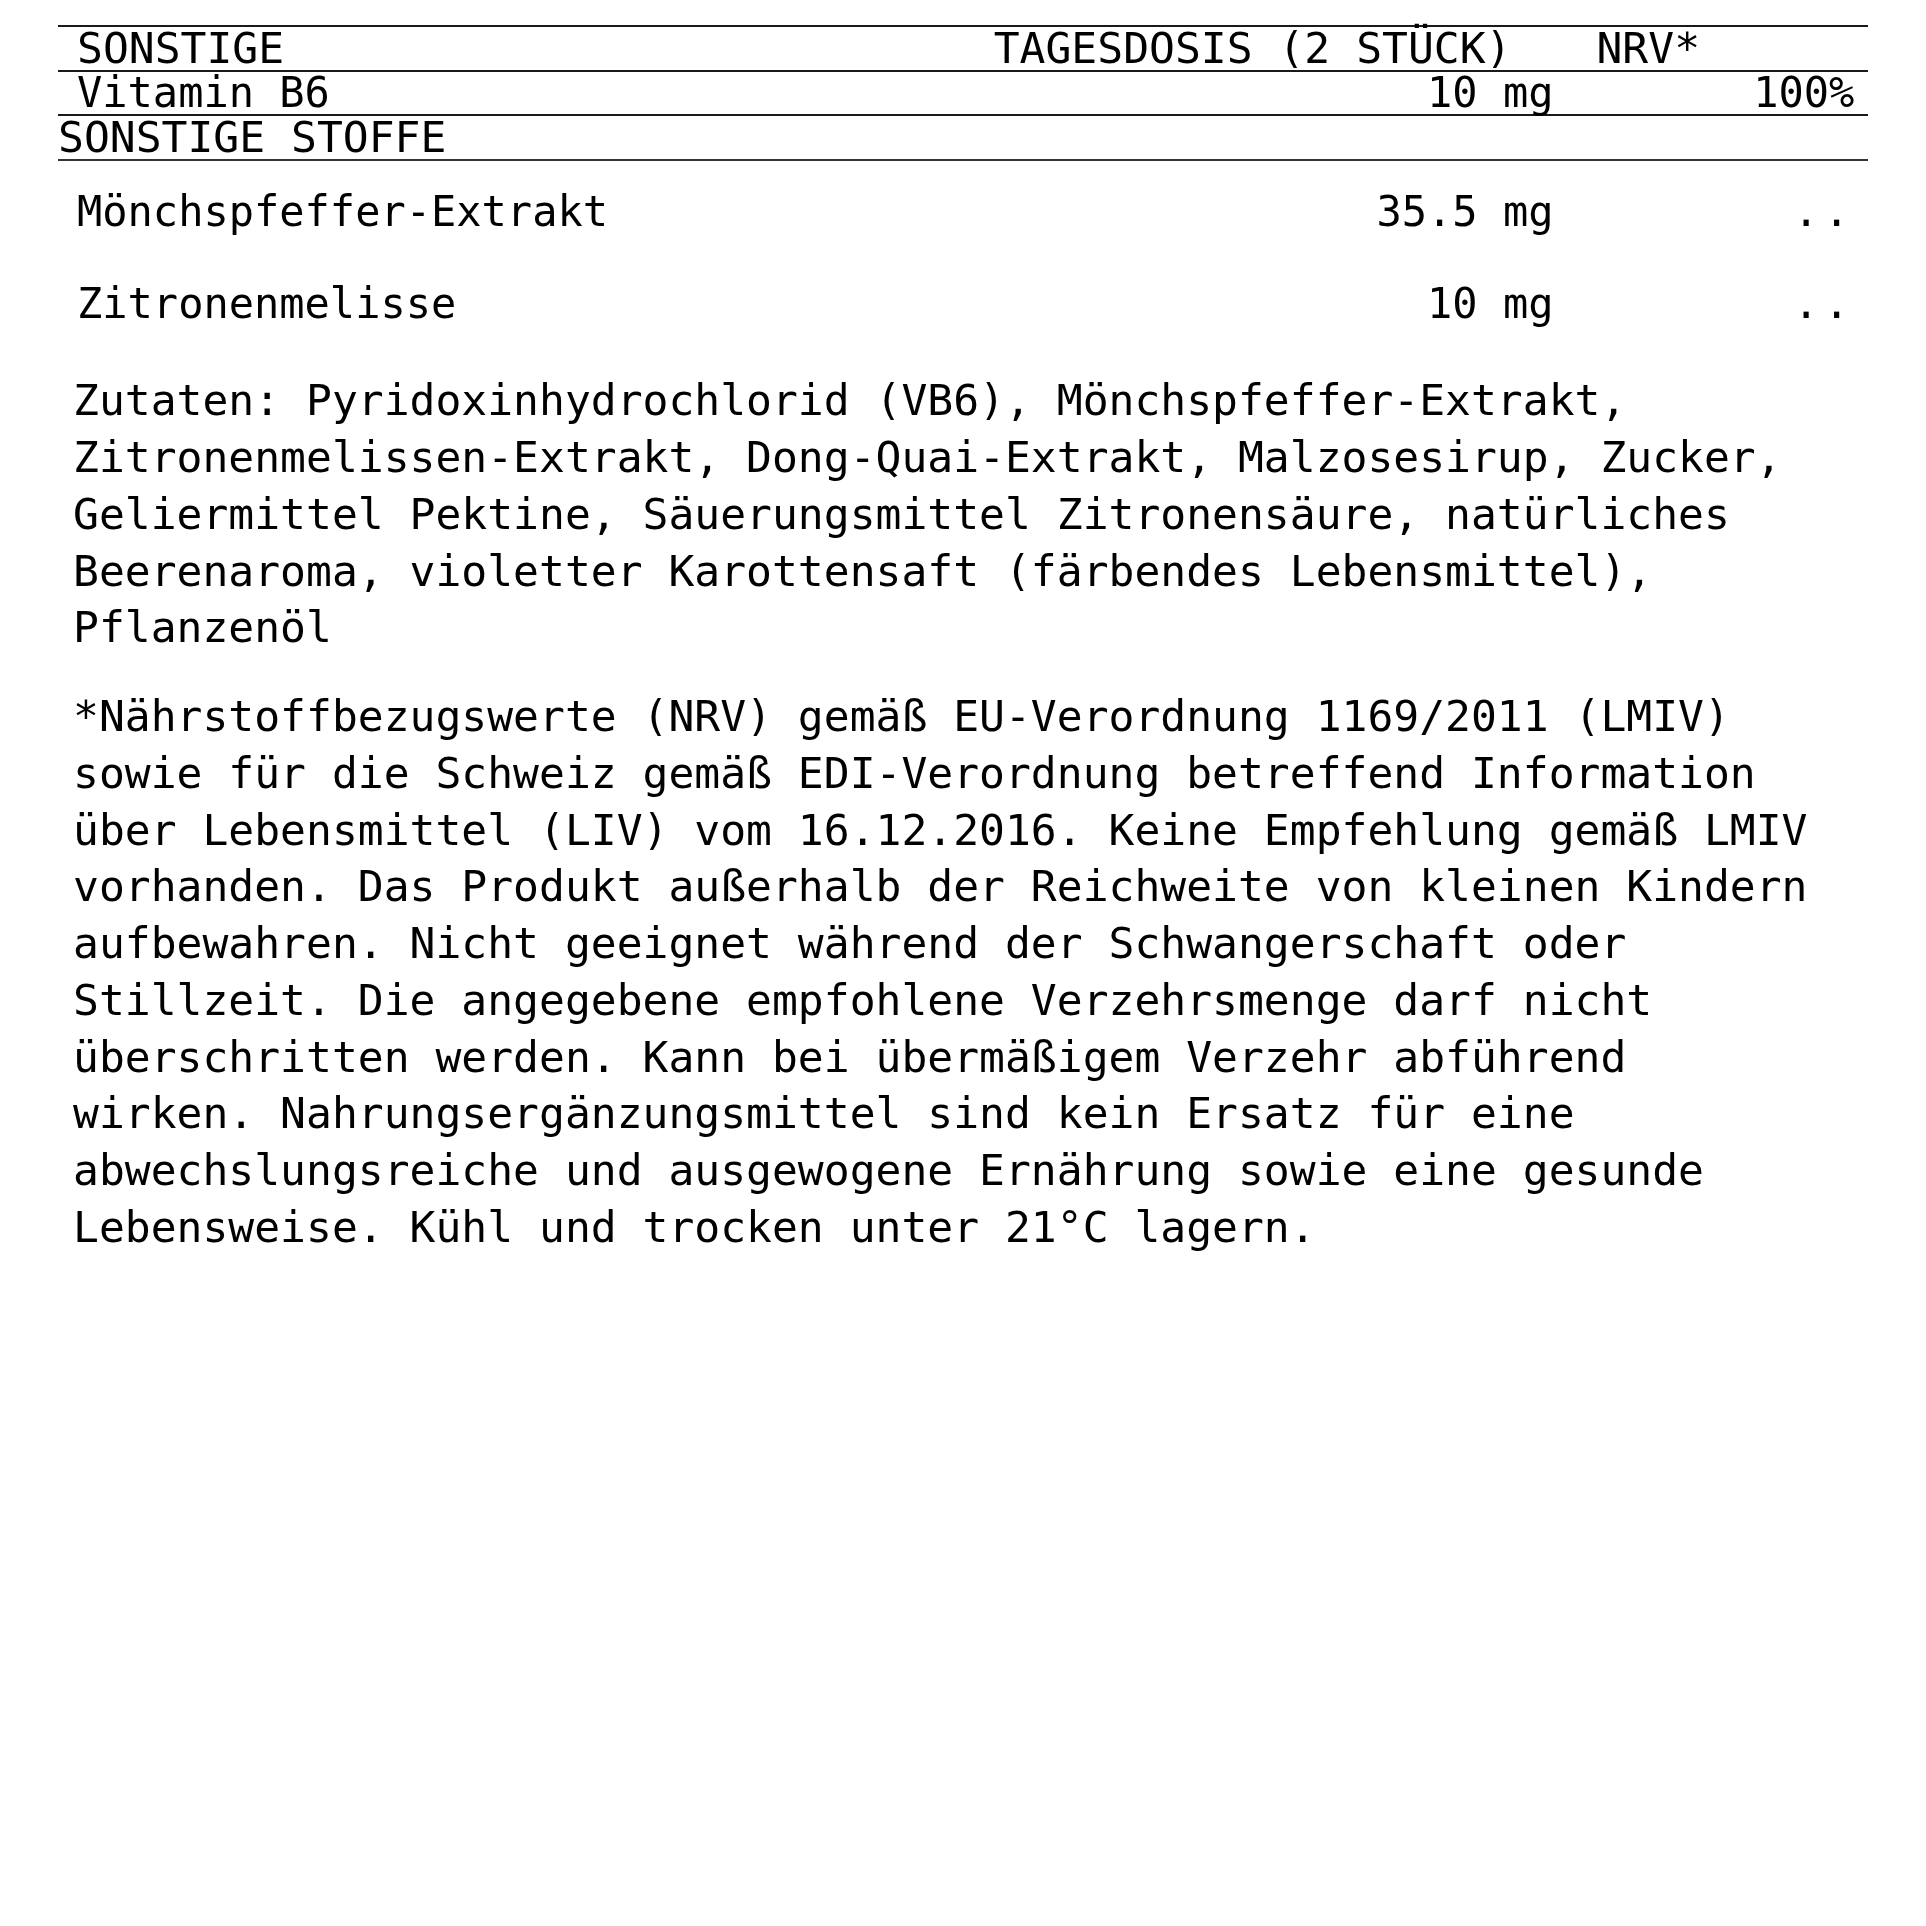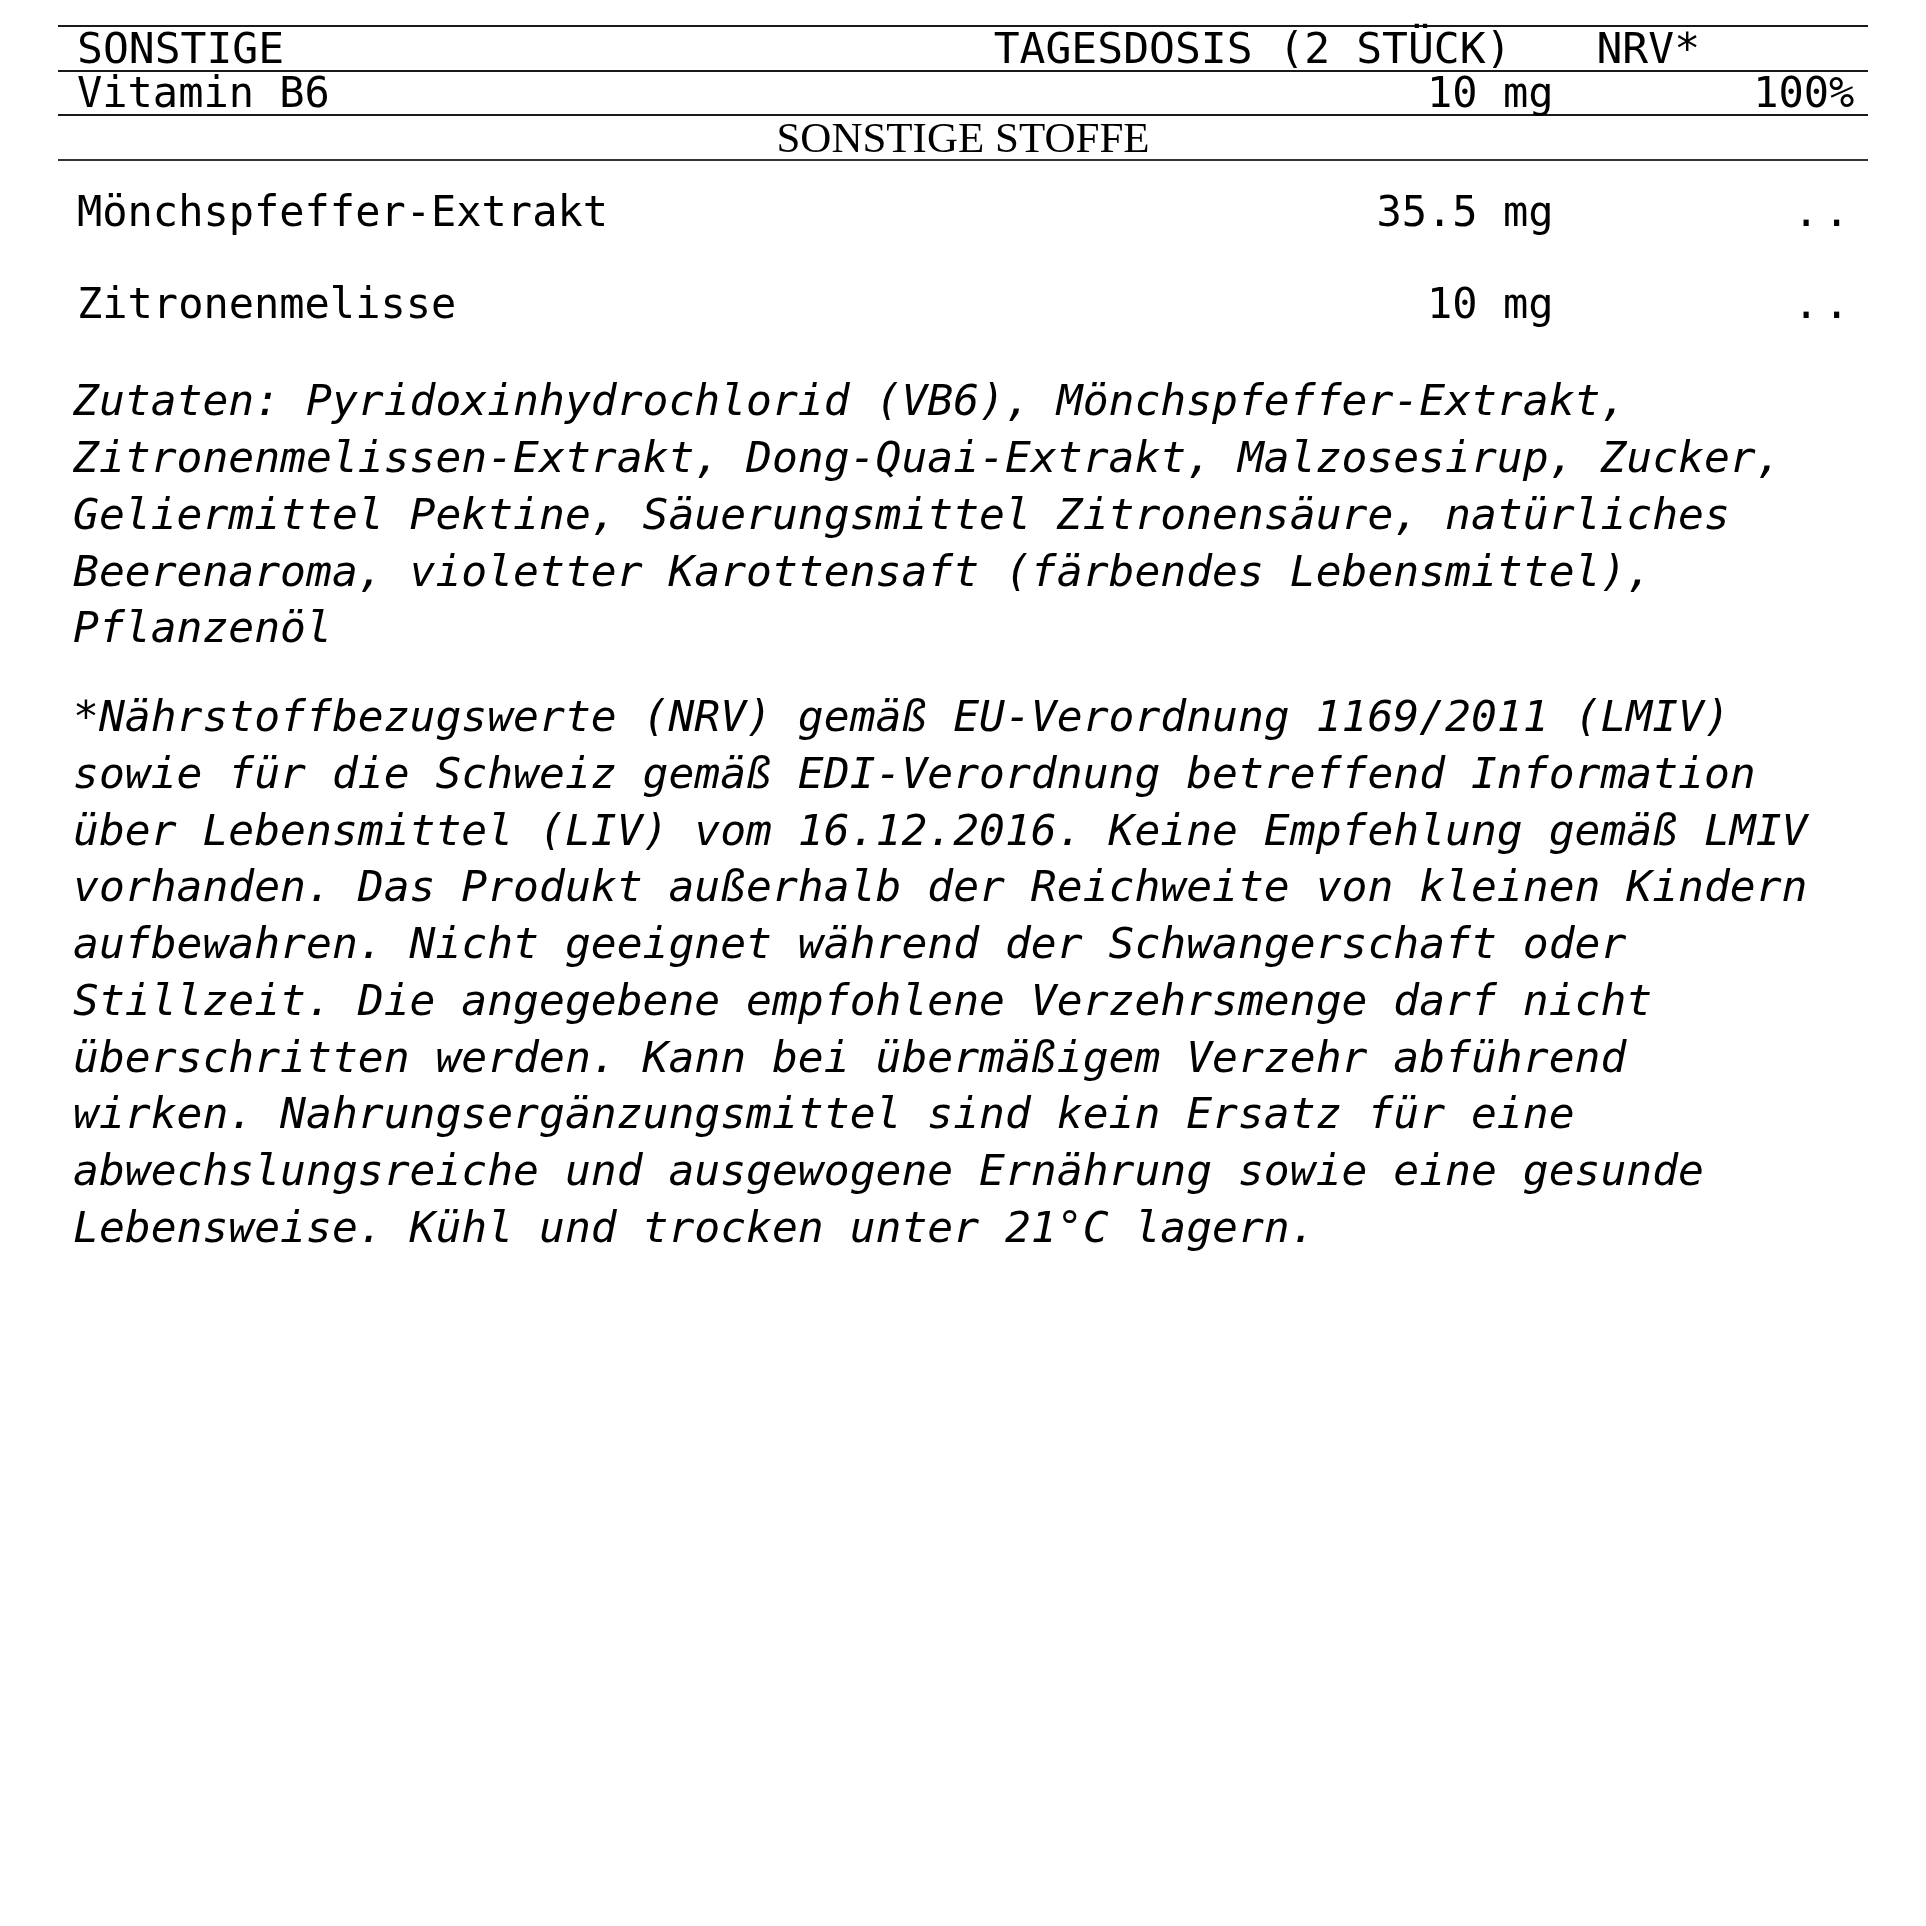--- a/index.html
+++ b/index.html
@@ -83,39 +83,37 @@
     white-space: nowrap;
   }
   .data-cell.name { text-align: left;  padding-left: 19px; }
   .data-cell.dose { text-align: right; padding-right: 43px; }
   .data-cell.nrv  { text-align: right; padding-right: 13.7px; }
 
   .section-cell {
     font-size: 43px;
     line-height: 1.0;
     padding: 19px 0 17px 19px;
-    text-align: center;
+    text-align: left;
     white-space: nowrap;
-    font-family: Liberation Serif, serif;
   }
 
   .subrow .data-cell { padding-top: 30px; padding-bottom: 19.7px; }
   .subrow .data-cell.nrv { letter-spacing: 5.1px; }
 
   
   .para {
     font-size: 43px;
     line-height: 1.32;
     padding-left: 15px;
     padding-right: 51px;
     margin: 0;
     text-align: left;
     white-space: pre-wrap;
     word-break: normal;
-    font-style: italic;
   }
   .para-ingredients { margin-top: 28px; }
   .para-footnote    { margin-top: 32px; }
 </style>
 </head>
 <body>
 
 <div class="label-panel">
 
 

